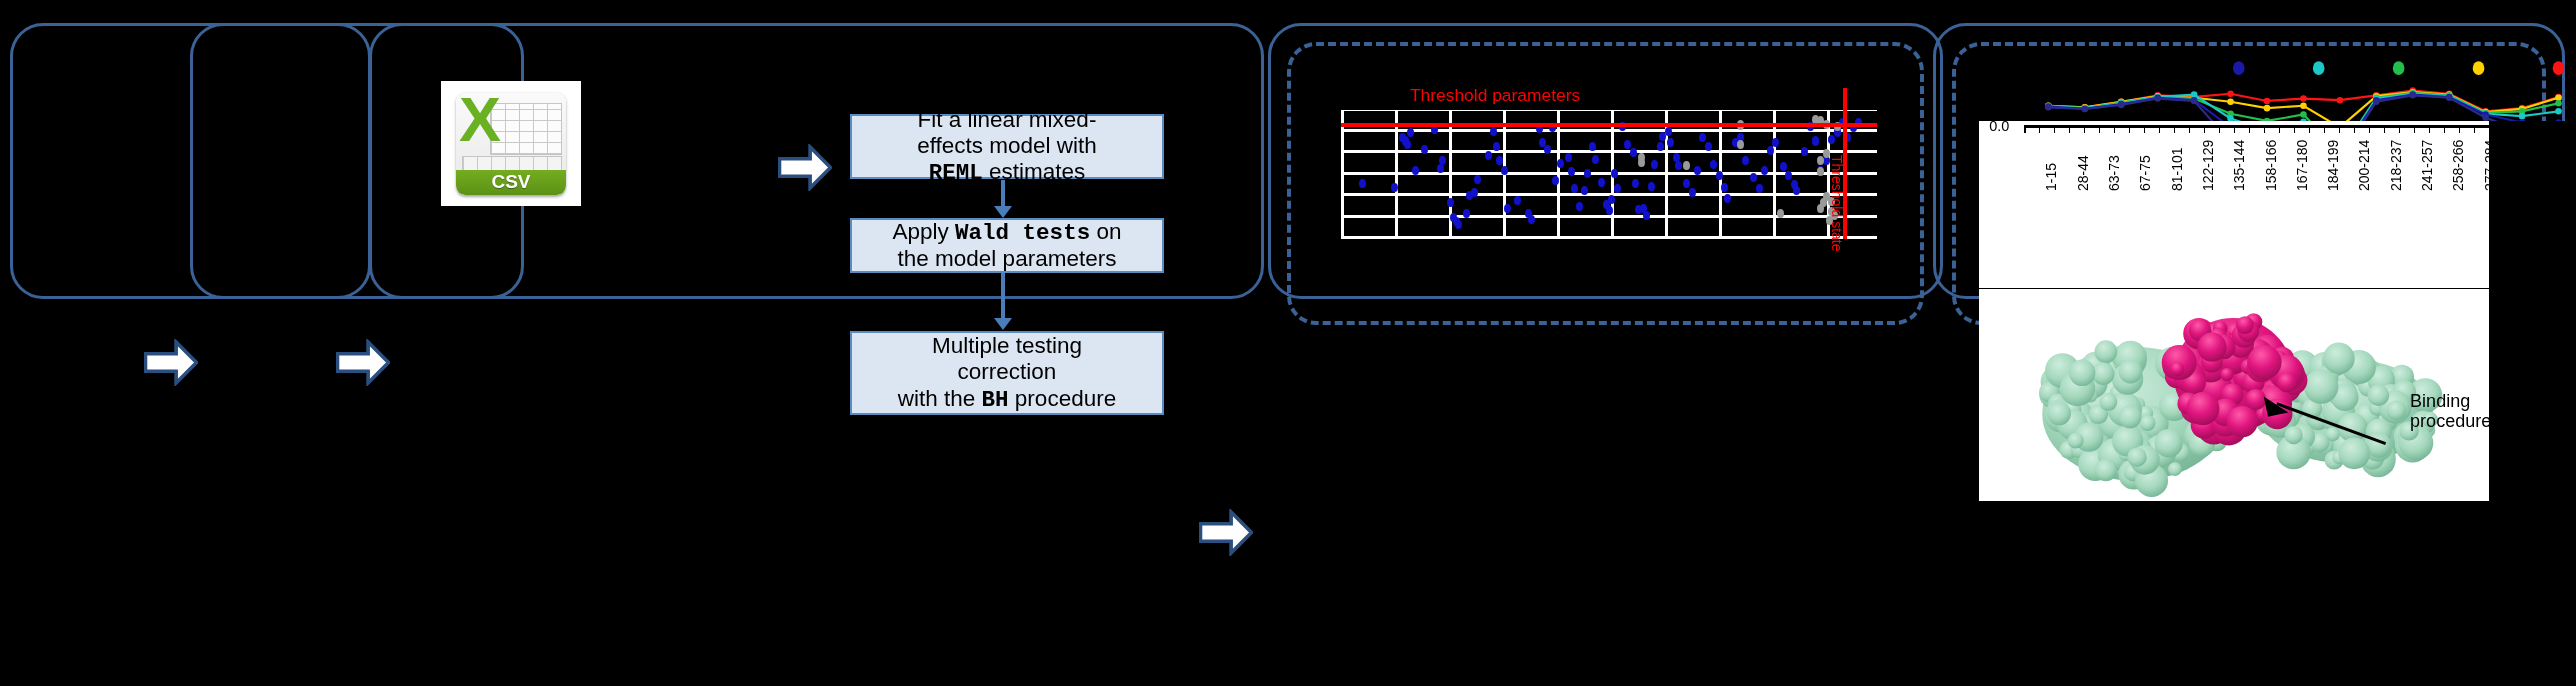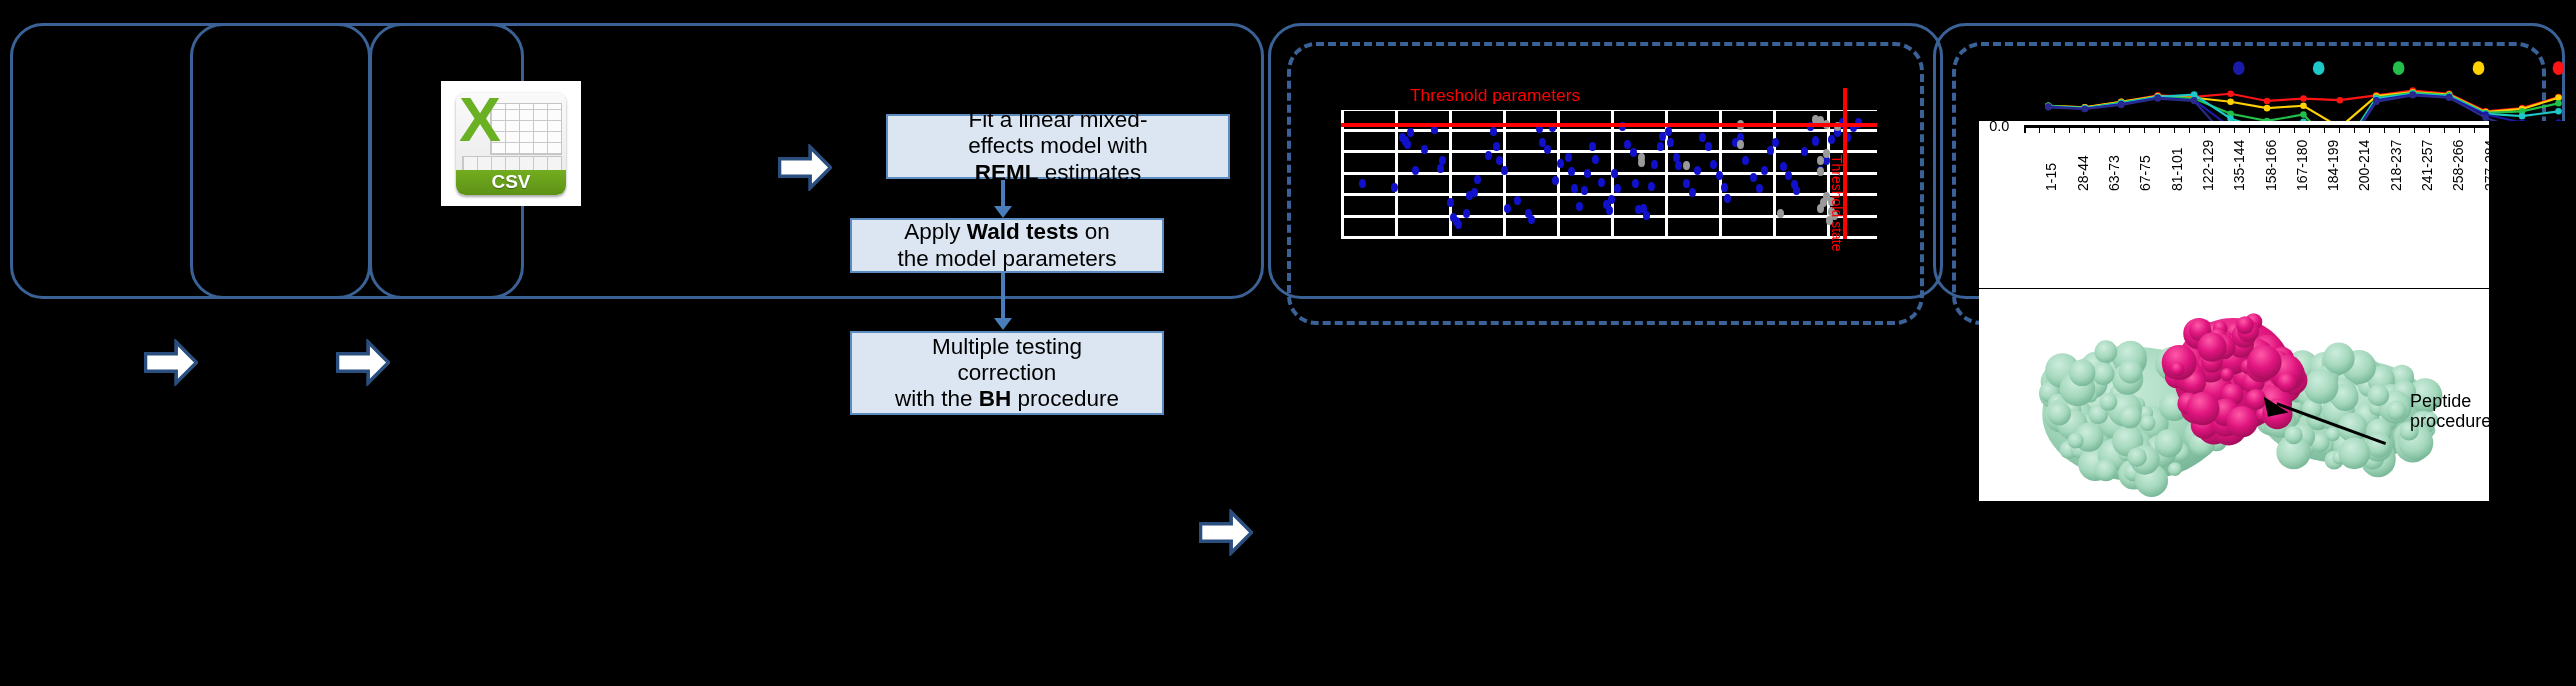--- a/index.html
+++ b/index.html
@@ -93,24 +93,24 @@
     position: absolute;
     background: #dce6f2;
     border: 2.2px solid #5b8cc0;
     color: #000;
     font-size: 22.5px;
     line-height: 1.17;
     text-align: center;
     display: flex; align-items: center; justify-content: center;
     padding: 2.9px 5.8px;
   }
-  #step-1 { left: 850px; top: 114px;  width: 344px; height: 65px; margin-left: 36px; }
+  #step-1 { left: 850px; top: 114px;  width: 314px; height: 65px; }
   #step-2 { left: 850px; top: 218px;  width: 314px; height: 55px; }
   #step-3 { left: 850px; top: 331px;  width: 314px; height: 84px; }
-  .step-box b { font-weight: bold; }
+  .step-box b { font-weight: bold; font-family: Liberation Mono, monospace; }
 
   
   .arrow-down {
     position: absolute; width: 0; height: 0;
     left: 1003px;
   }
   .arrow-down .shaft {
     position: absolute; left: -2.2px; top: 0; width: 4.4px;
     background: #4a7ebb;
   }
@@ -832,21 +832,21 @@
           <circle cx="370.80486820491564" cy="57.870614388236916" r="14.962894375857339" fill="url(#gPink)"></circle>
           <circle cx="272.96559874235" cy="110.4419590365733" r="9.649519890260631" fill="url(#gPink)"></circle>
           <circle cx="366.20748993234537" cy="49.739084442773375" r="12.299108367626886" fill="url(#gPink)"></circle>
           <circle cx="423.8895806049128" cy="128.79467479706634" r="13.57832647462277" fill="url(#gPink)"></circle>
           <circle cx="320.86905884232755" cy="79.99634518598246" r="20.153840877914952" fill="url(#gPink)"></circle>
         </g>
       <line x1="560" y1="213" x2="410" y2="158" stroke="#000" stroke-width="4"></line>
       <polygon points="392,148 426,170 398,176" fill="#000"></polygon>
     </svg>
     <div id="binding-label">
-      <div>Peptide</div>
+      <div>Binding</div>
       <div>procedure</div>
     </div>
   </div>
   <div id="card-mask-right"></div>
   <div id="protein-mask-right"></div>
 
 </div>
 
 
 </body></html>

